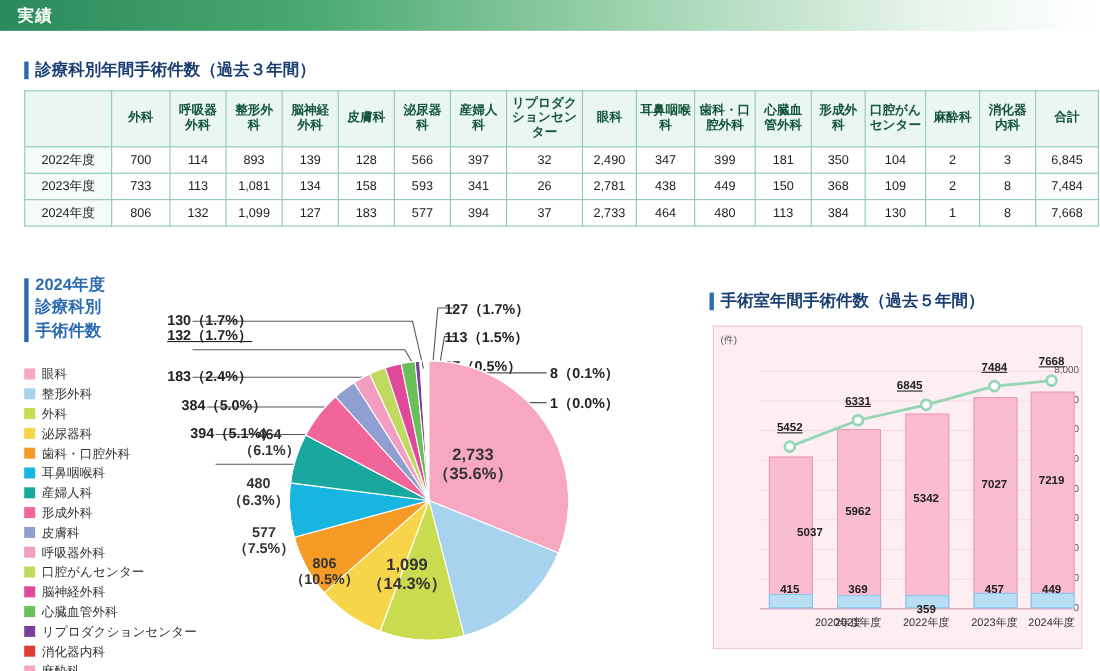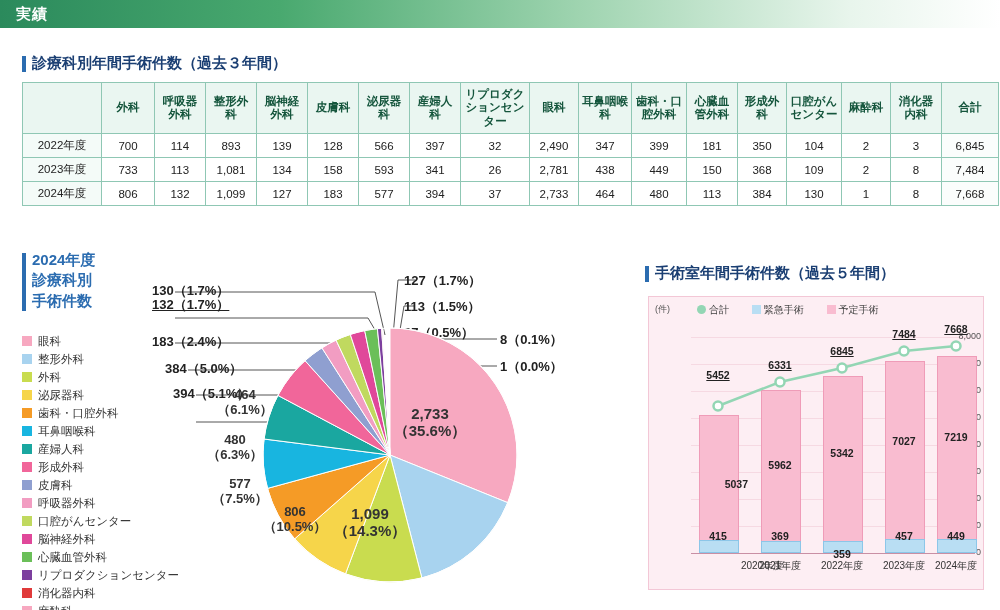--- a/index.html
+++ b/index.html
@@ -245,25 +245,20 @@
   <div class="onpie" style="left:-5px;top:185px;width:90px;">806<br>（10.5%）</div>
   <div class="onpie" style="left:-55px;top:157px;width:80px;">577<br>（7.5%）</div>
   <div class="onpie" style="left:-60px;top:113px;width:80px;">480<br>（6.3%）</div>
   <div class="onpie" style="left:-50px;top:68px;width:80px;">464<br>（6.1%）</div>
 </div>
 
 <div class="sec-title bar-title">手術室年間手術件数（過去５年間）</div>
 
 <div class="barbox">
   <div class="axis-unit">(件)</div>
-  <div class="bar-legend">
-    <span><i class="dot"></i><span>合計</span></span>
-    <span><i style="background:#b9def3"></i><span>緊急手術</span></span>
-    <span><i style="background:#f9bcd0"></i><span>予定手術</span></span>
-  </div>
 
   <div class="gl" style="top:40px;"></div>
     <div class="ylab" style="top:34px;">8,000</div>
   <div class="gl" style="top:67px;"></div>
     <div class="ylab" style="top:61px;">7,000</div>
   <div class="gl" style="top:94px;"></div>
     <div class="ylab" style="top:88px;">6,000</div>
   <div class="gl" style="top:121px;"></div>
     <div class="ylab" style="top:115px;">5,000</div>
   <div class="gl" style="top:148px;"></div>
@@ -290,23 +285,23 @@
 
   <svg class="linechart">
     <polyline points="69,109 131,85 193,71 255,54 307,49" fill="none" stroke="#93d6b4" stroke-width="2.5"></polyline>
     <circle cx="69" cy="109" r="4.5" fill="#ffffff" stroke="#93d6b4" stroke-width="2.5"></circle>
     <circle cx="131" cy="85" r="4.5" fill="#ffffff" stroke="#93d6b4" stroke-width="2.5"></circle>
     <circle cx="193" cy="71" r="4.5" fill="#ffffff" stroke="#93d6b4" stroke-width="2.5"></circle>
     <circle cx="255" cy="54" r="4.5" fill="#ffffff" stroke="#93d6b4" stroke-width="2.5"></circle>
     <circle cx="307" cy="49" r="4.5" fill="#ffffff" stroke="#93d6b4" stroke-width="2.5"></circle>
   </svg>
 
-  <div class="vlab total" style="left:39px;top:72px;">5452</div>
+  <div class="vlab total" style="left:39px;top:86px;">5452</div>
   <div class="vlab total" style="left:101px;top:62px;">6331</div>
-  <div class="vlab total" style="left:163px;top:48px;">6845</div>
+  <div class="vlab total" style="left:148px;top:48px;">6845</div>
   <div class="vlab total" style="left:225px;top:31px;">7484</div>
   <div class="vlab total" style="left:277px;top:26px;">7668</div>
 
   <div class="vlab" style="left:39px;top:181px;text-align:right;">5037</div>
   <div class="vlab" style="left:101px;top:162px;">5962</div>
   <div class="vlab" style="left:163px;top:150px;">5342</div>
   <div class="vlab" style="left:225px;top:138px;">7027</div>
   <div class="vlab" style="left:277px;top:134px;">7219</div>
 
   <div class="vlab" style="left:39px;top:233px;">415</div>

